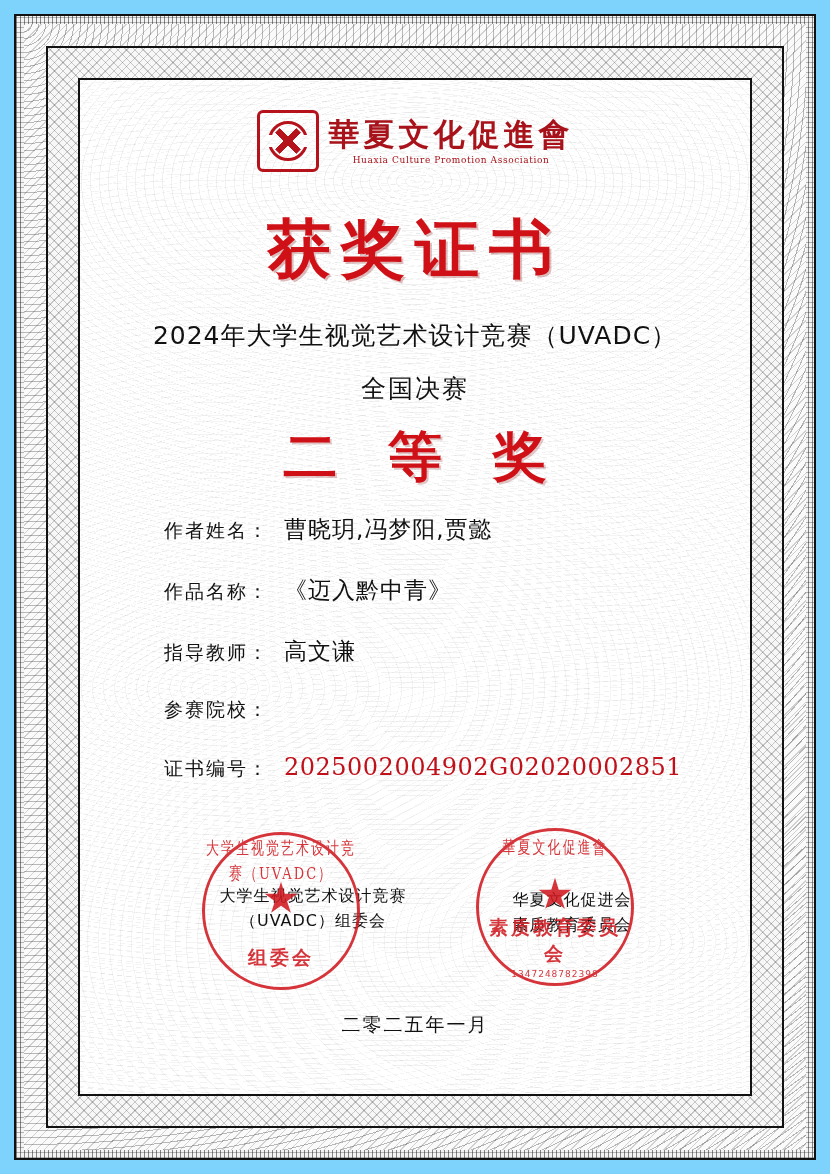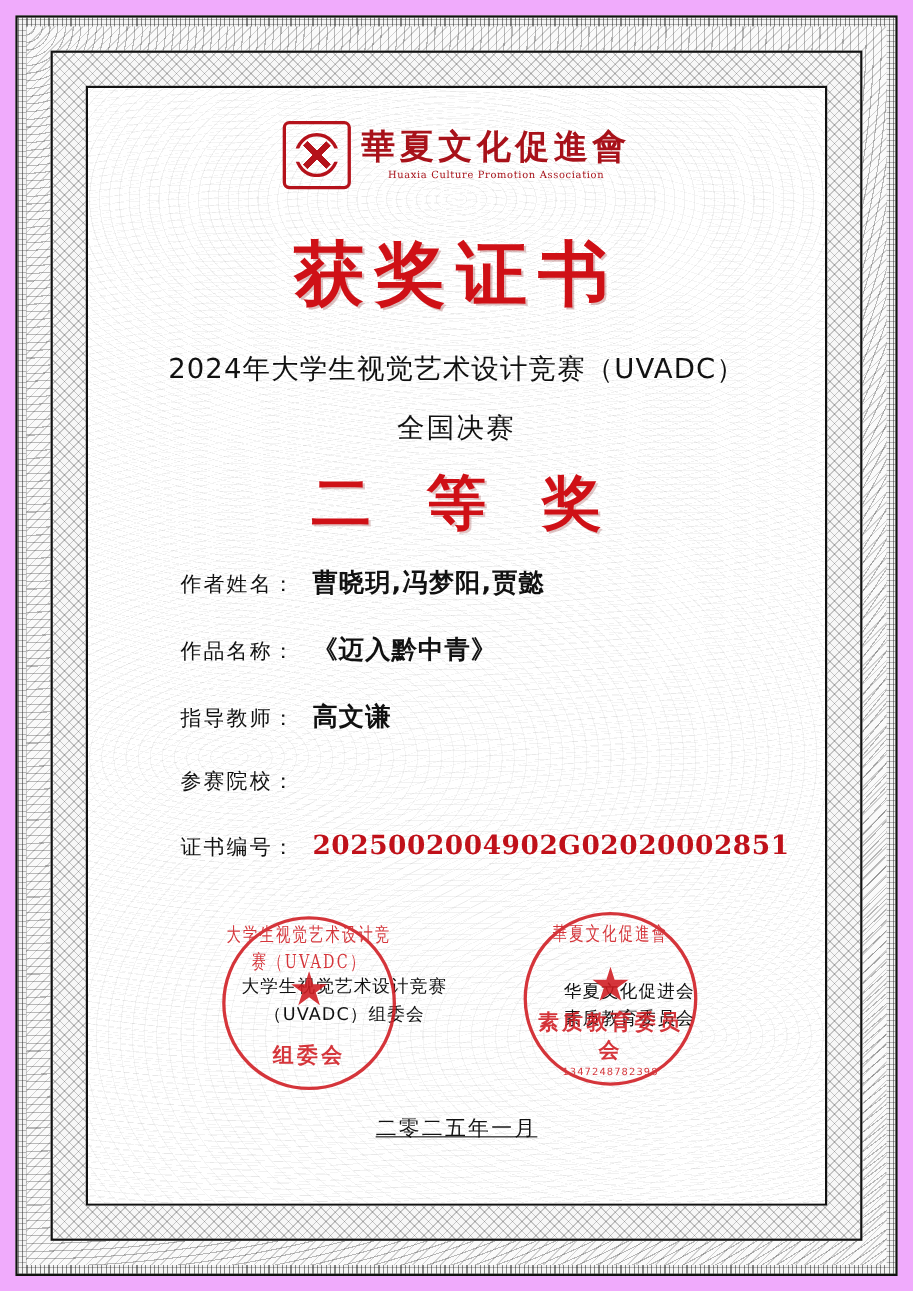--- a/index.html
+++ b/index.html
@@ -11,21 +11,21 @@
     width: 830px;
     height: 1174px;
     font-family: "Liberation Sans", sans-serif;
     overflow: hidden;
   }
 
   .certificate {
     position: relative;
     width: 830px;
     height: 1174px;
-    background: #f0abfc;
+    background: #7dd3fc;
     box-sizing: border-box;
   }
 
   
   .border-outer {
     position: absolute;
     left: 14px; top: 14px; right: 14px; bottom: 14px;
     background:
       repeating-linear-gradient(90deg, rgba(40,40,40,0.55) 0px, rgba(40,40,40,0.55) 1px, rgba(255,255,255,0) 1px, rgba(255,255,255,0) 4px),
       repeating-linear-gradient(0deg, rgba(60,60,60,0.35) 0px, rgba(60,60,60,0.35) 1px, rgba(255,255,255,0) 1px, rgba(255,255,255,0) 5px),
@@ -188,21 +188,21 @@
     color: #111;
     letter-spacing: 2px;
     width: 120px;
     flex: none;
     font-weight: 500;
   }
   .field-value {
     font-family: "DejaVu Sans", sans-serif;
     font-size: 23px;
     color: #111;
-    font-weight: bold;
+    font-weight: normal;
     letter-spacing: 1px;
   }
   .field-value.cert-number {
     color: #c0111a;
     font-family: "DejaVu Serif", serif;
     font-size: 24px;
     letter-spacing: 0.5px;
   }
 
   
@@ -287,21 +287,20 @@
     color: #111;
     line-height: 1.55;
     letter-spacing: 1px;
   }
   .date-line {
     margin-top: 4px;
     font-family: "DejaVu Sans", sans-serif;
     font-size: 19px;
     color: #111;
     letter-spacing: 2px;
-    text-decoration: underline;
   }
 </style>
 </head>
 <body>
 
 <div class="certificate">
 
   <div class="border-outer"></div>
   <div class="border-scallop"></div>
   <div class="border-mid"></div>

